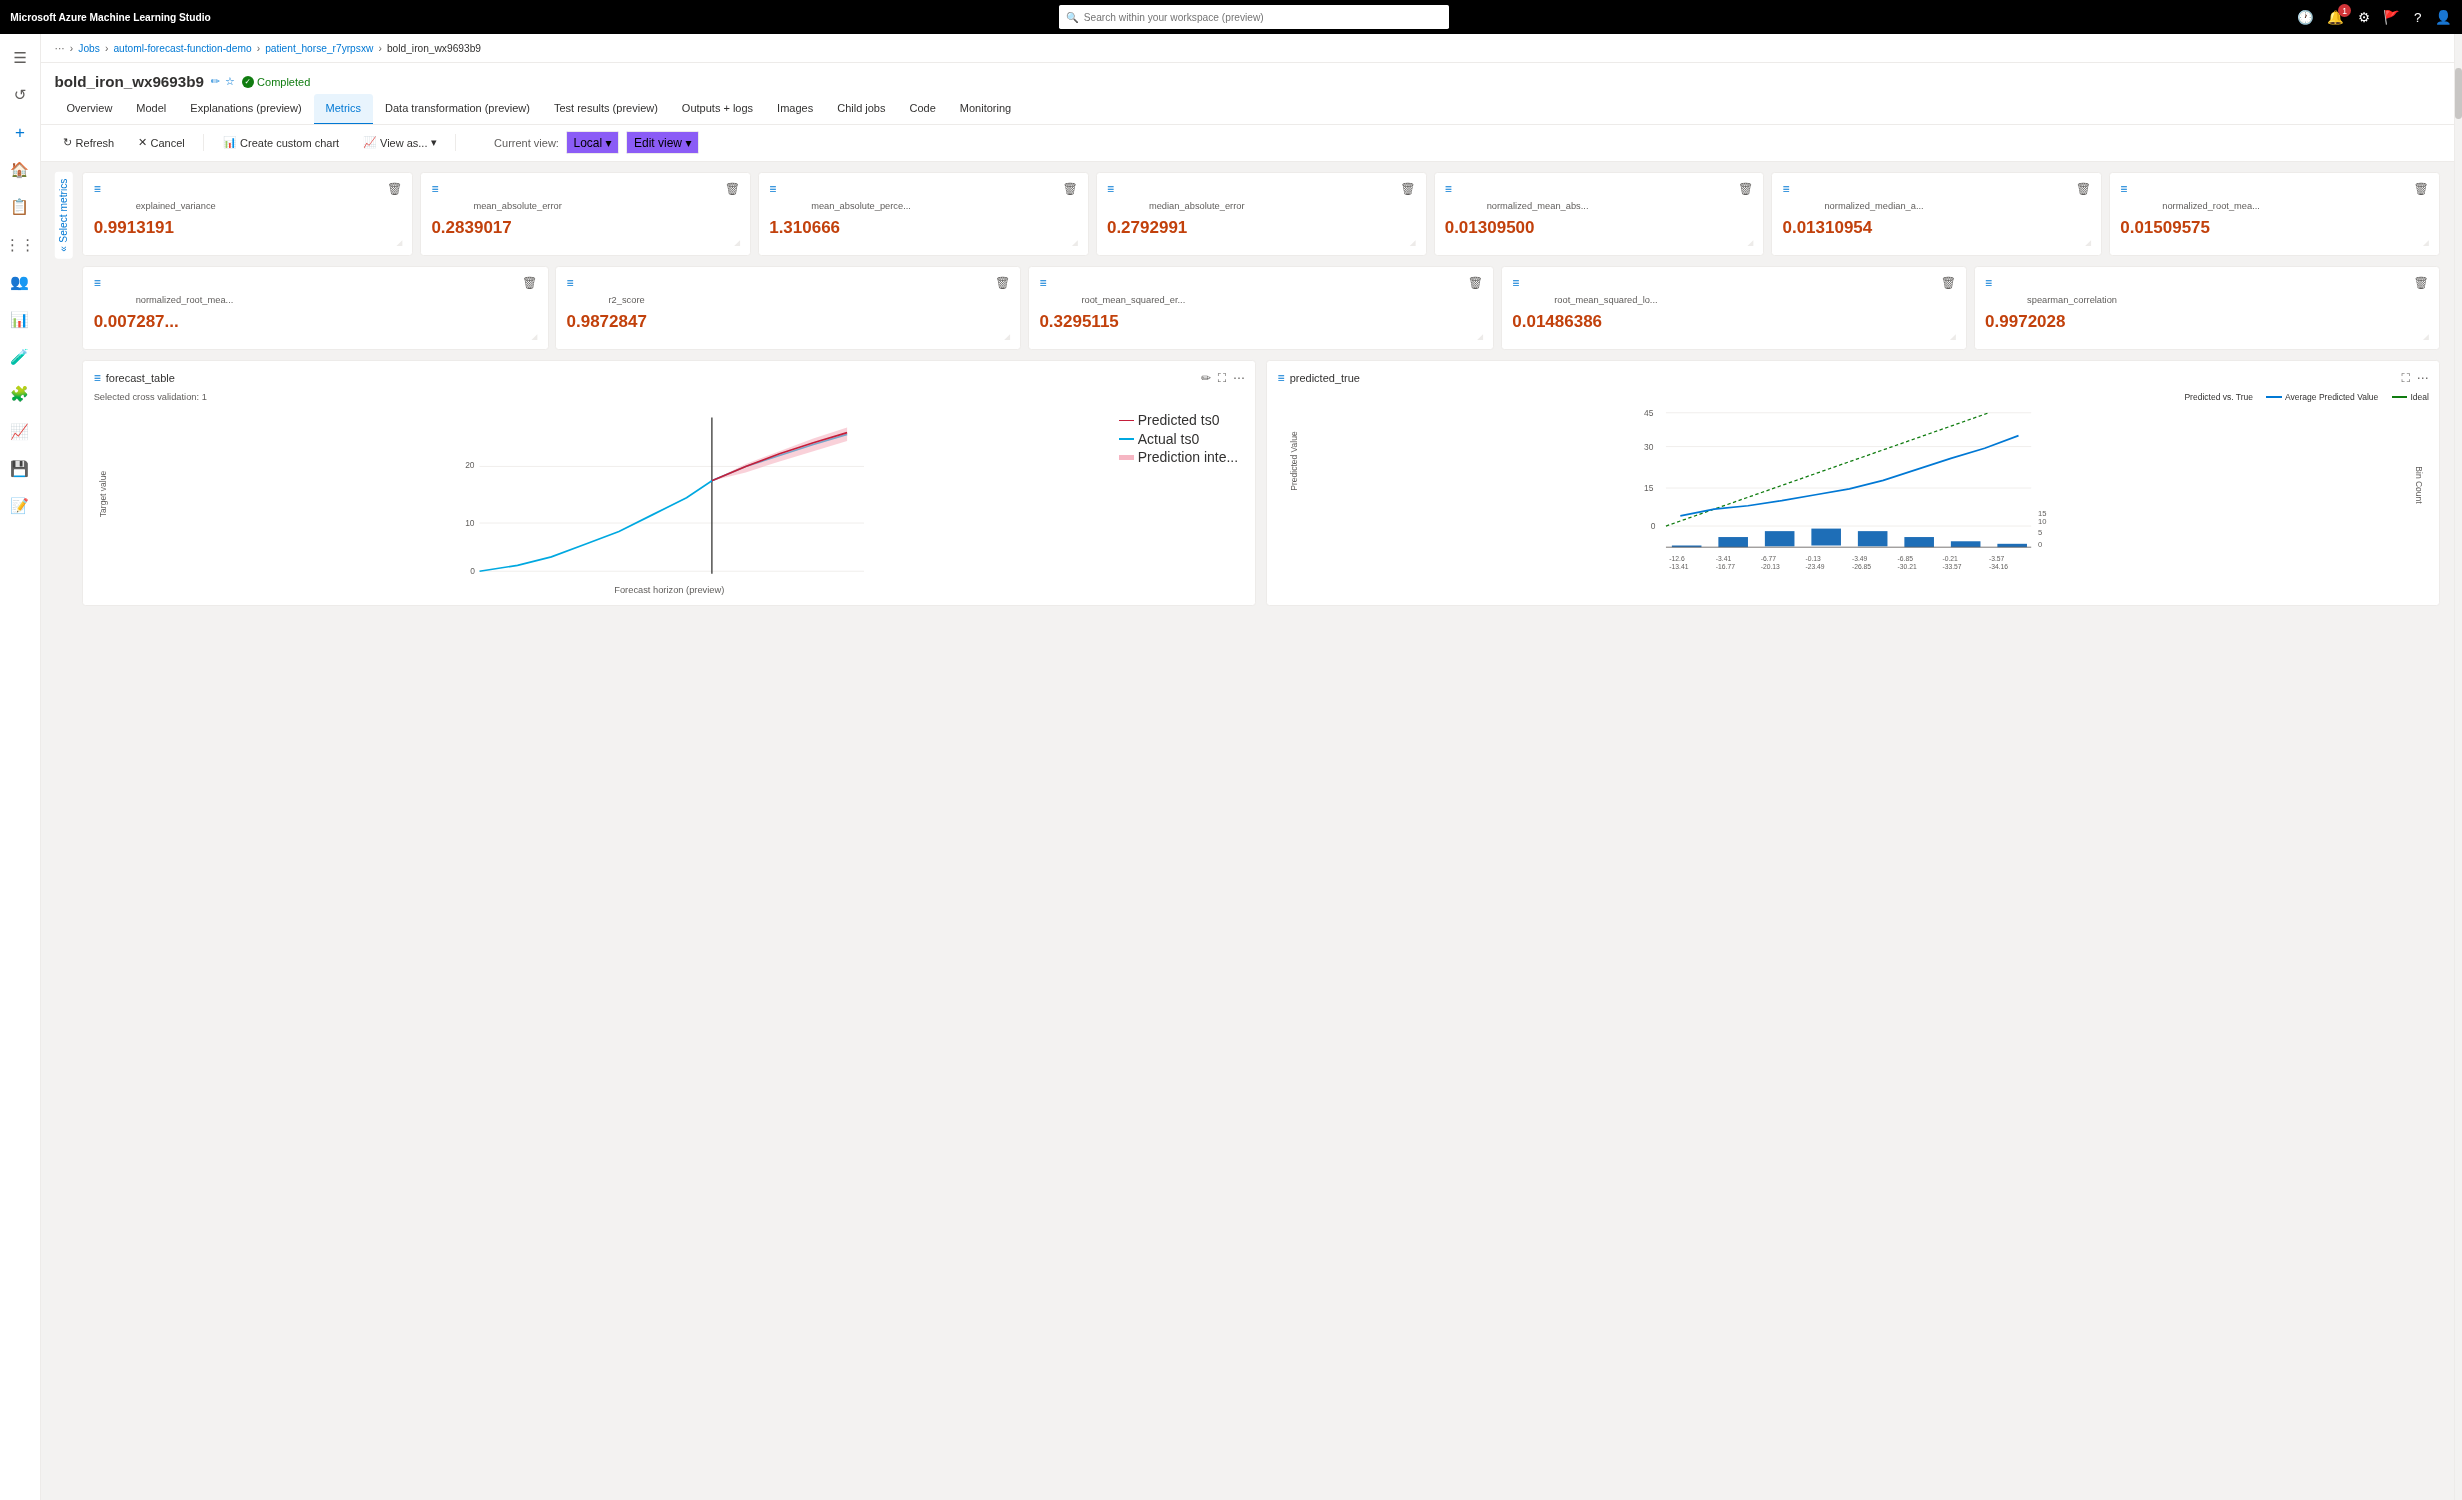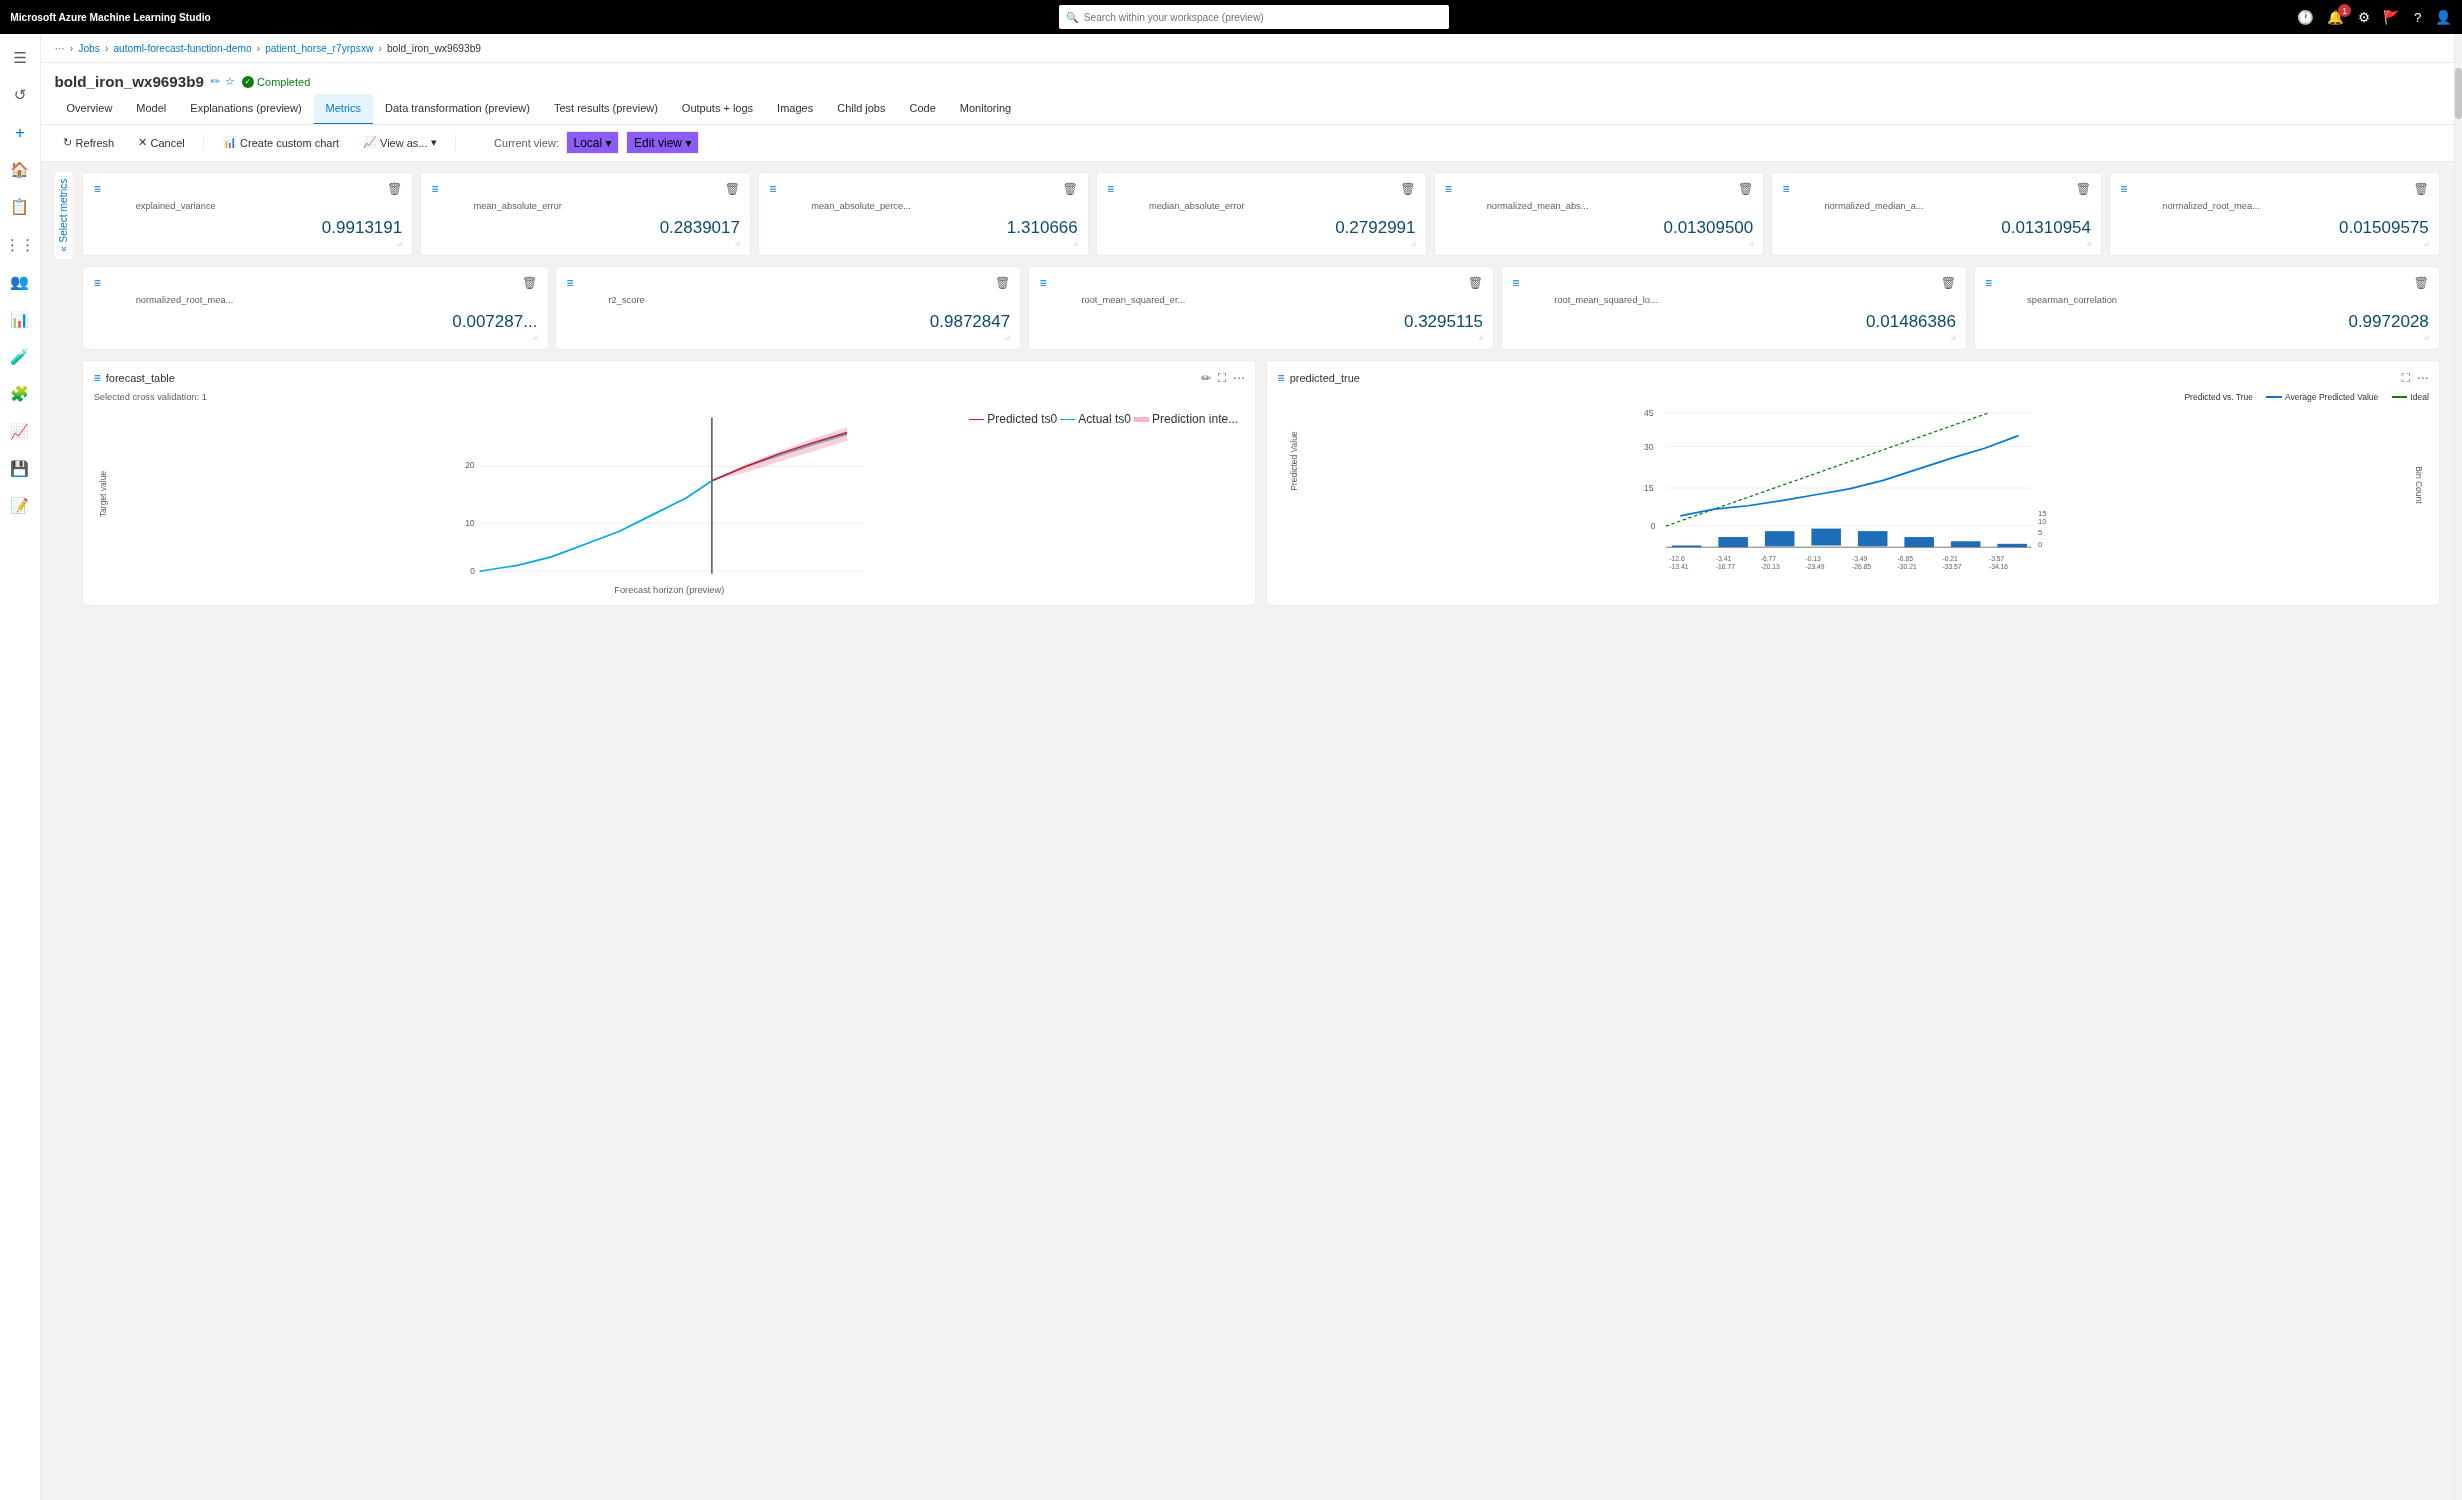--- a/index.html
+++ b/index.html
@@ -261,21 +261,21 @@
     }
     .metric-card-header {
       display: flex;
       justify-content: space-between;
       align-items: center;
       margin-bottom: 5.1px;
     }
     .metric-icon { color: #0078d4; font-size: 12px; }
     .metric-del { color: #605e5c; font-size: 12px; cursor: pointer; }
     .metric-name { font-size: 9.3px; color: #605e5c; margin-bottom: 6.8px; white-space: nowrap; overflow: hidden; text-overflow: ellipsis; padding-left: 42px; }
-    .metric-value { font-size: 17px; font-weight: 400; color: #0c4a6e; text-align: right; }
+    .metric-value { font-size: 17px; font-weight: 700; color: #c2410c; }
     .metric-fold { font-size: 7.6px; color: #edebe9; text-align: right; }
 
     
     .metric-cards-grid-2 {
       display: grid;
       grid-template-columns: repeat(5, 1fr);
       gap: 6.8px;
     }
 
     
@@ -615,21 +615,21 @@
 
                 <line x1="310" y1="10" x2="310" y2="195" stroke="#323130" stroke-width="1.5"></line>
 
                 <polyline points="35,192 80,185 120,175 160,160 200,145 240,125 280,105 310,85 350,68 390,55 430,42 470,30" fill="none" stroke="#00a8e0" stroke-width="2"></polyline>
 
                 <polygon points="310,85 350,65 390,50 430,35 470,22 470,38 430,50 390,62 350,75" fill="#f4a4b4" opacity="0.5"></polygon>
 
                 <polyline points="310,85 350,68 390,53 430,40 470,28" fill="none" stroke="#c41e3a" stroke-width="2"></polyline>
               </svg>
 
-              <div style="position:absolute; right:6.8px; top:6.8px; font-size:12px; display:flex; flex-direction:row; gap:2.5px;">
+              <div style="position:absolute; right:6.8px; top:6.8px; font-size:14px; display:flex; flex-direction:column; gap:2.5px;">
                 <div style="display:flex;align-items:center;gap:3.4px;">
                   <div style="width:15.2px;height:1.7px;background:#c41e3a;"></div>
                   <span>Predicted ts0</span>
                 </div>
                 <div style="display:flex;align-items:center;gap:3.4px;">
                   <div style="width:15.2px;height:1.7px;background:#00a8e0;"></div>
                   <span>Actual ts0</span>
                 </div>
                 <div style="display:flex;align-items:center;gap:3.4px;">
                   <div style="width:15.2px;height:5.1px;background:#f4a4b4;opacity:0.8;"></div>

